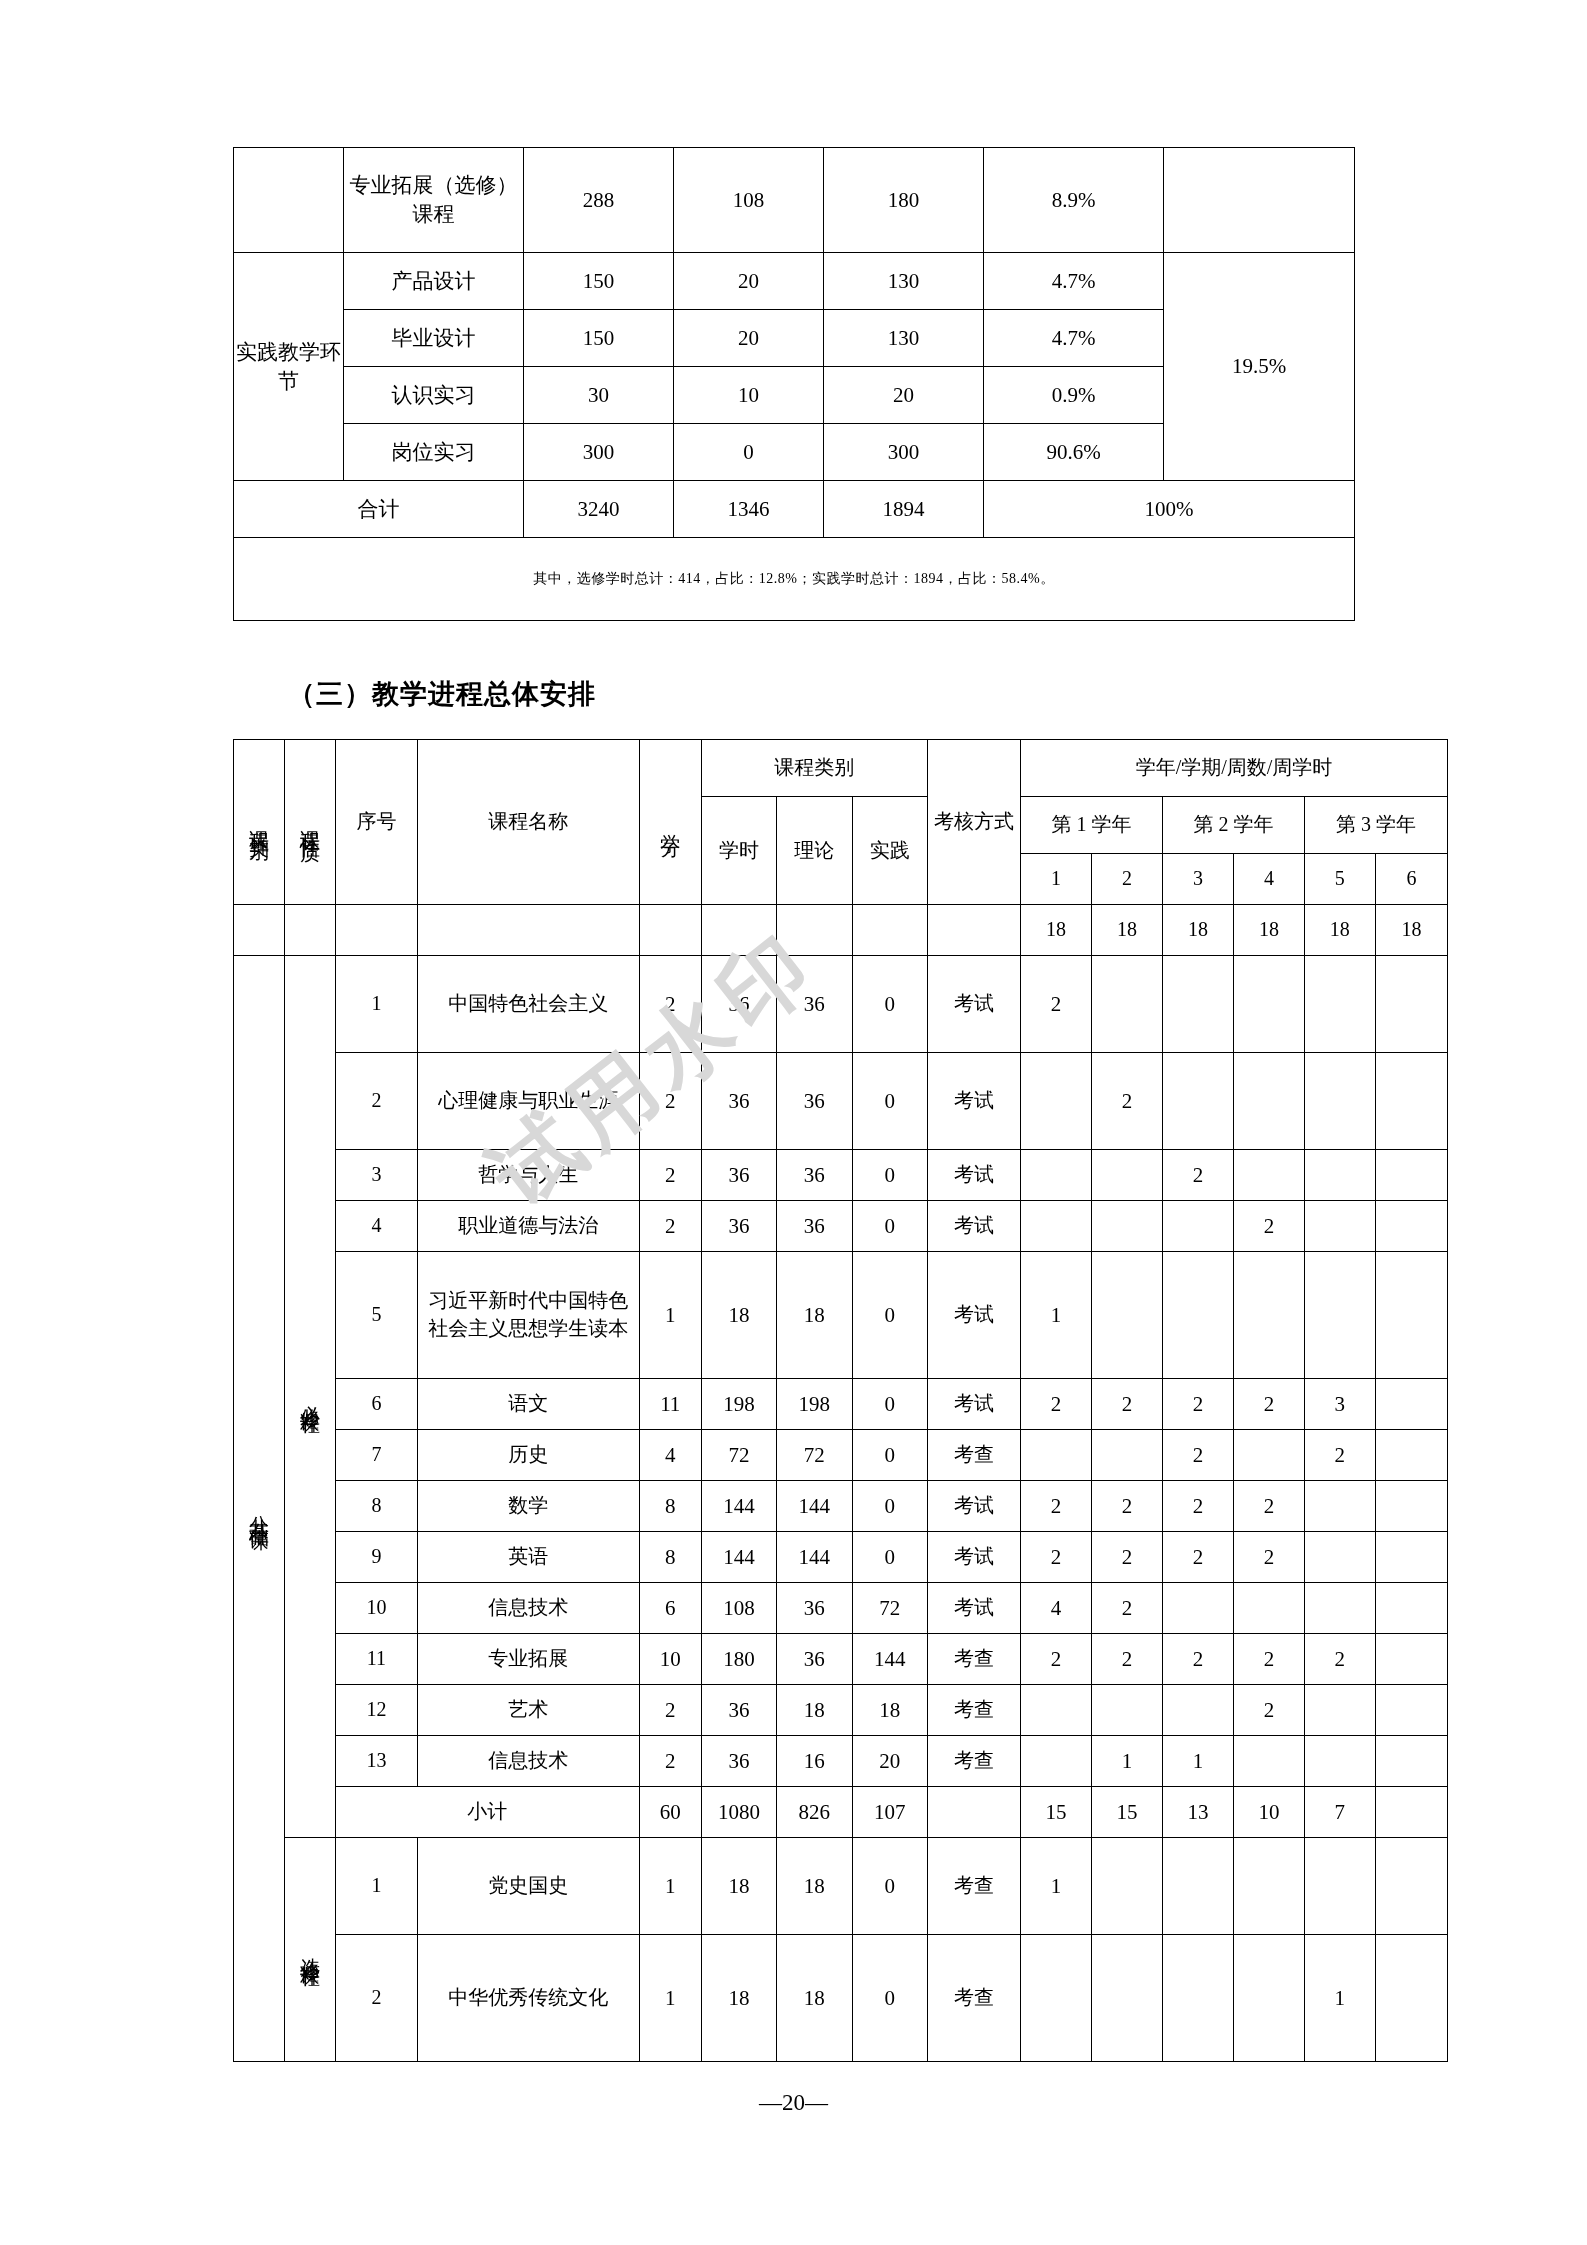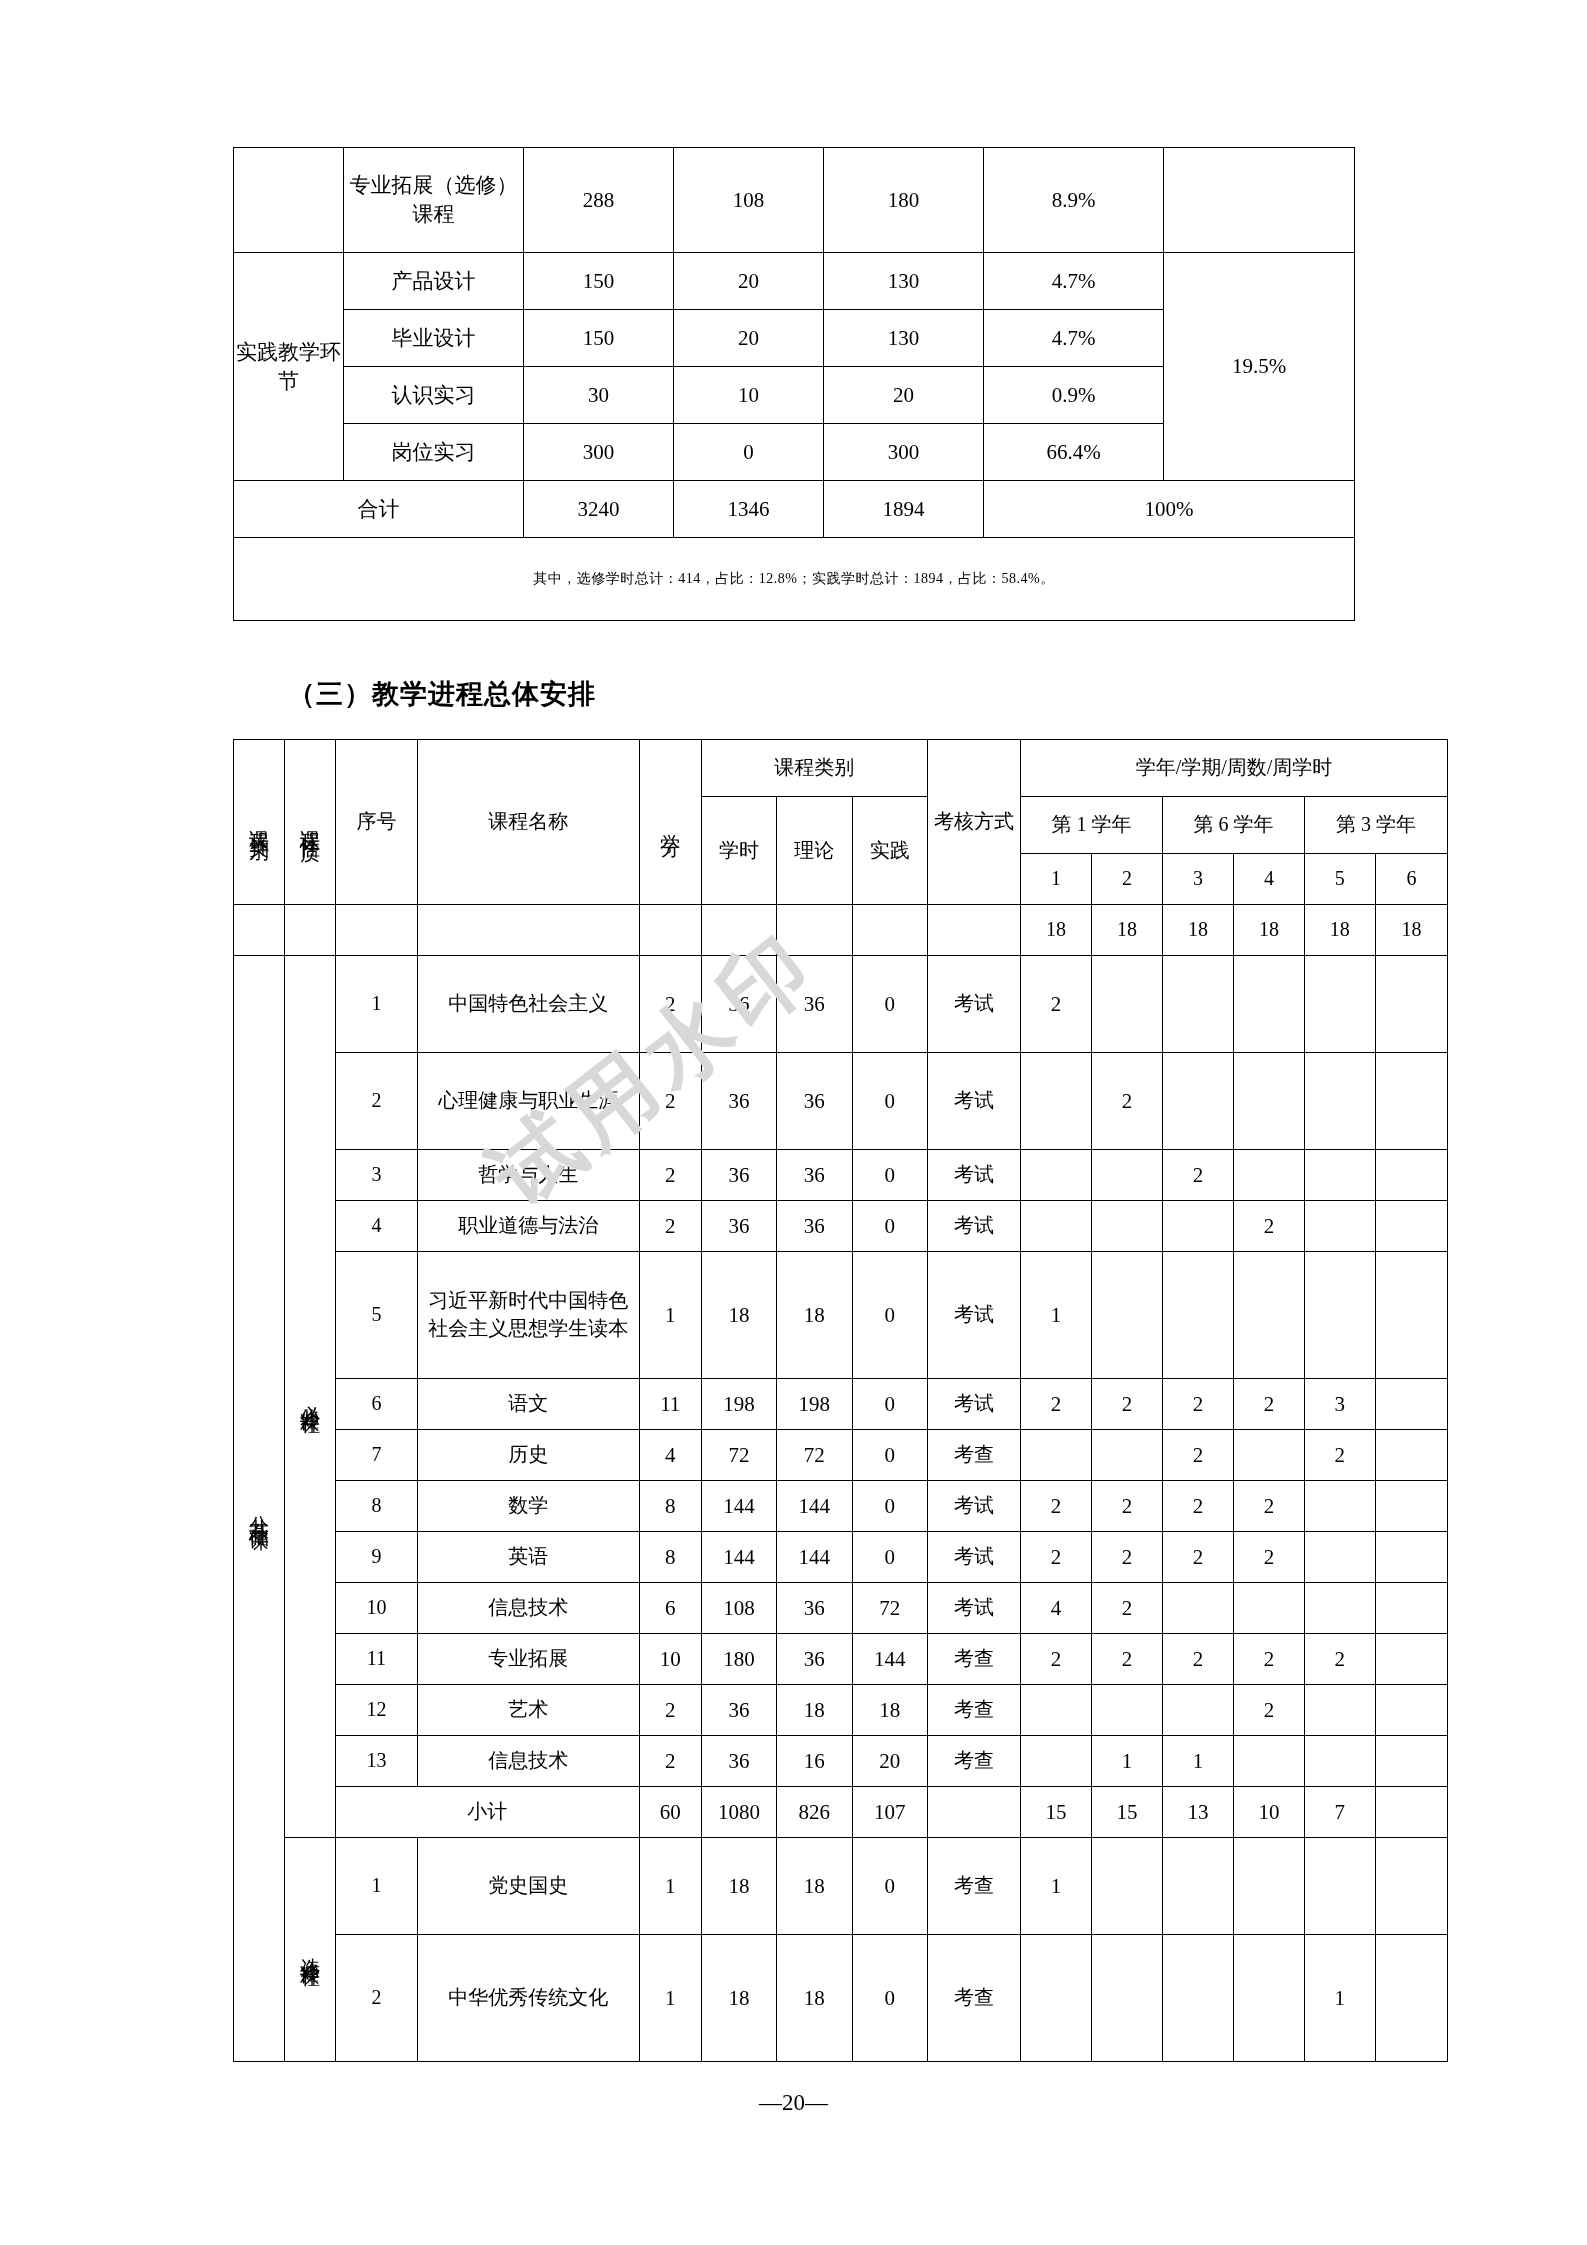--- a/index.html
+++ b/index.html
@@ -172,21 +172,21 @@
           <td>30</td>
           <td>10</td>
           <td>20</td>
           <td>0.9%</td>
         </tr>
         <tr>
           <td>岗位实习</td>
           <td>300</td>
           <td>0</td>
           <td>300</td>
-          <td>66.4%</td>
+          <td>90.6%</td>
         </tr>
         <tr>
           <td colspan="2">合计</td>
           <td>3240</td>
           <td>1346</td>
           <td>1894</td>
           <td colspan="2">100%</td>
         </tr>
         <tr>
           <td class="note-cell" colspan="7">其中，选修学时总计：414，占比：12.8%；实践学时总计：1894，占比：58.4%。</td>
@@ -237,21 +237,21 @@
           </td>
           <td class="hdr-tall" colspan="3">课程类别</td>
           <td class="hdr-tall" rowspan="3">考核方式</td>
           <td class="hdr-tall" colspan="6">学年/学期/周数/周学时</td>
         </tr>
         <tr>
           <td class="hdr-tall" rowspan="2">学时</td>
           <td class="hdr-tall" rowspan="2">理论</td>
           <td class="hdr-tall" rowspan="2">实践</td>
           <td class="hdr-tall" colspan="2">第 1 学年</td>
-          <td class="hdr-tall" colspan="2">第 6 学年</td>
+          <td class="hdr-tall" colspan="2">第 2 学年</td>
           <td class="hdr-tall" colspan="2">第 3 学年</td>
         </tr>
         <tr>
           <td>1</td>
           <td>2</td>
           <td>3</td>
           <td>4</td>
           <td>5</td>
           <td>6</td>
         </tr>

